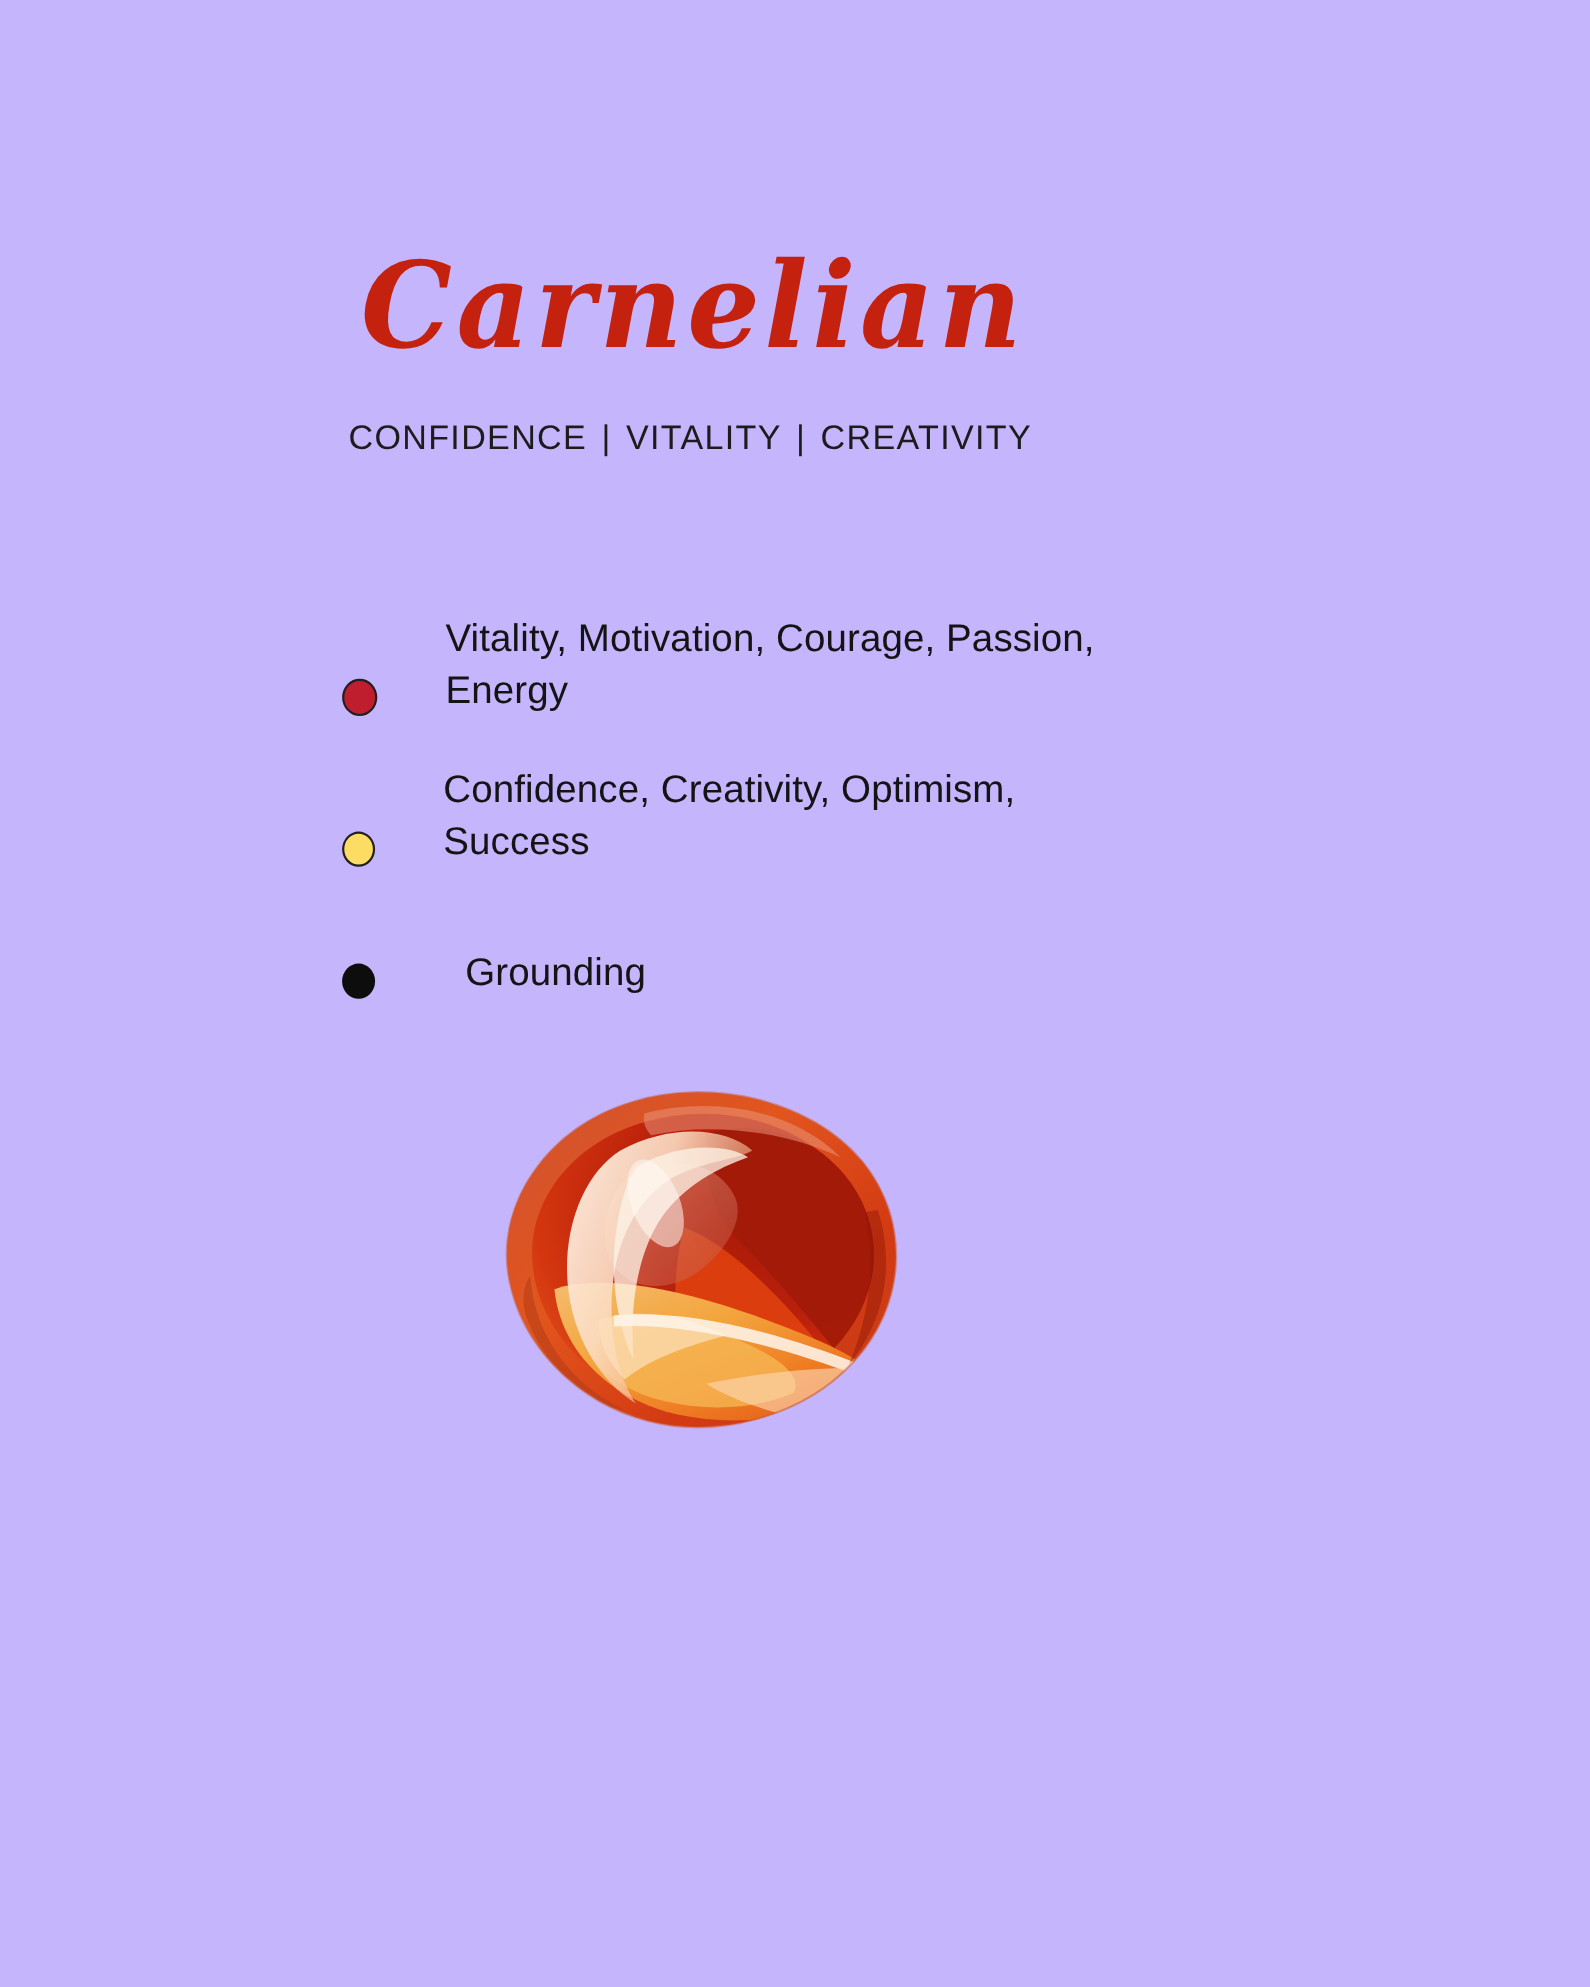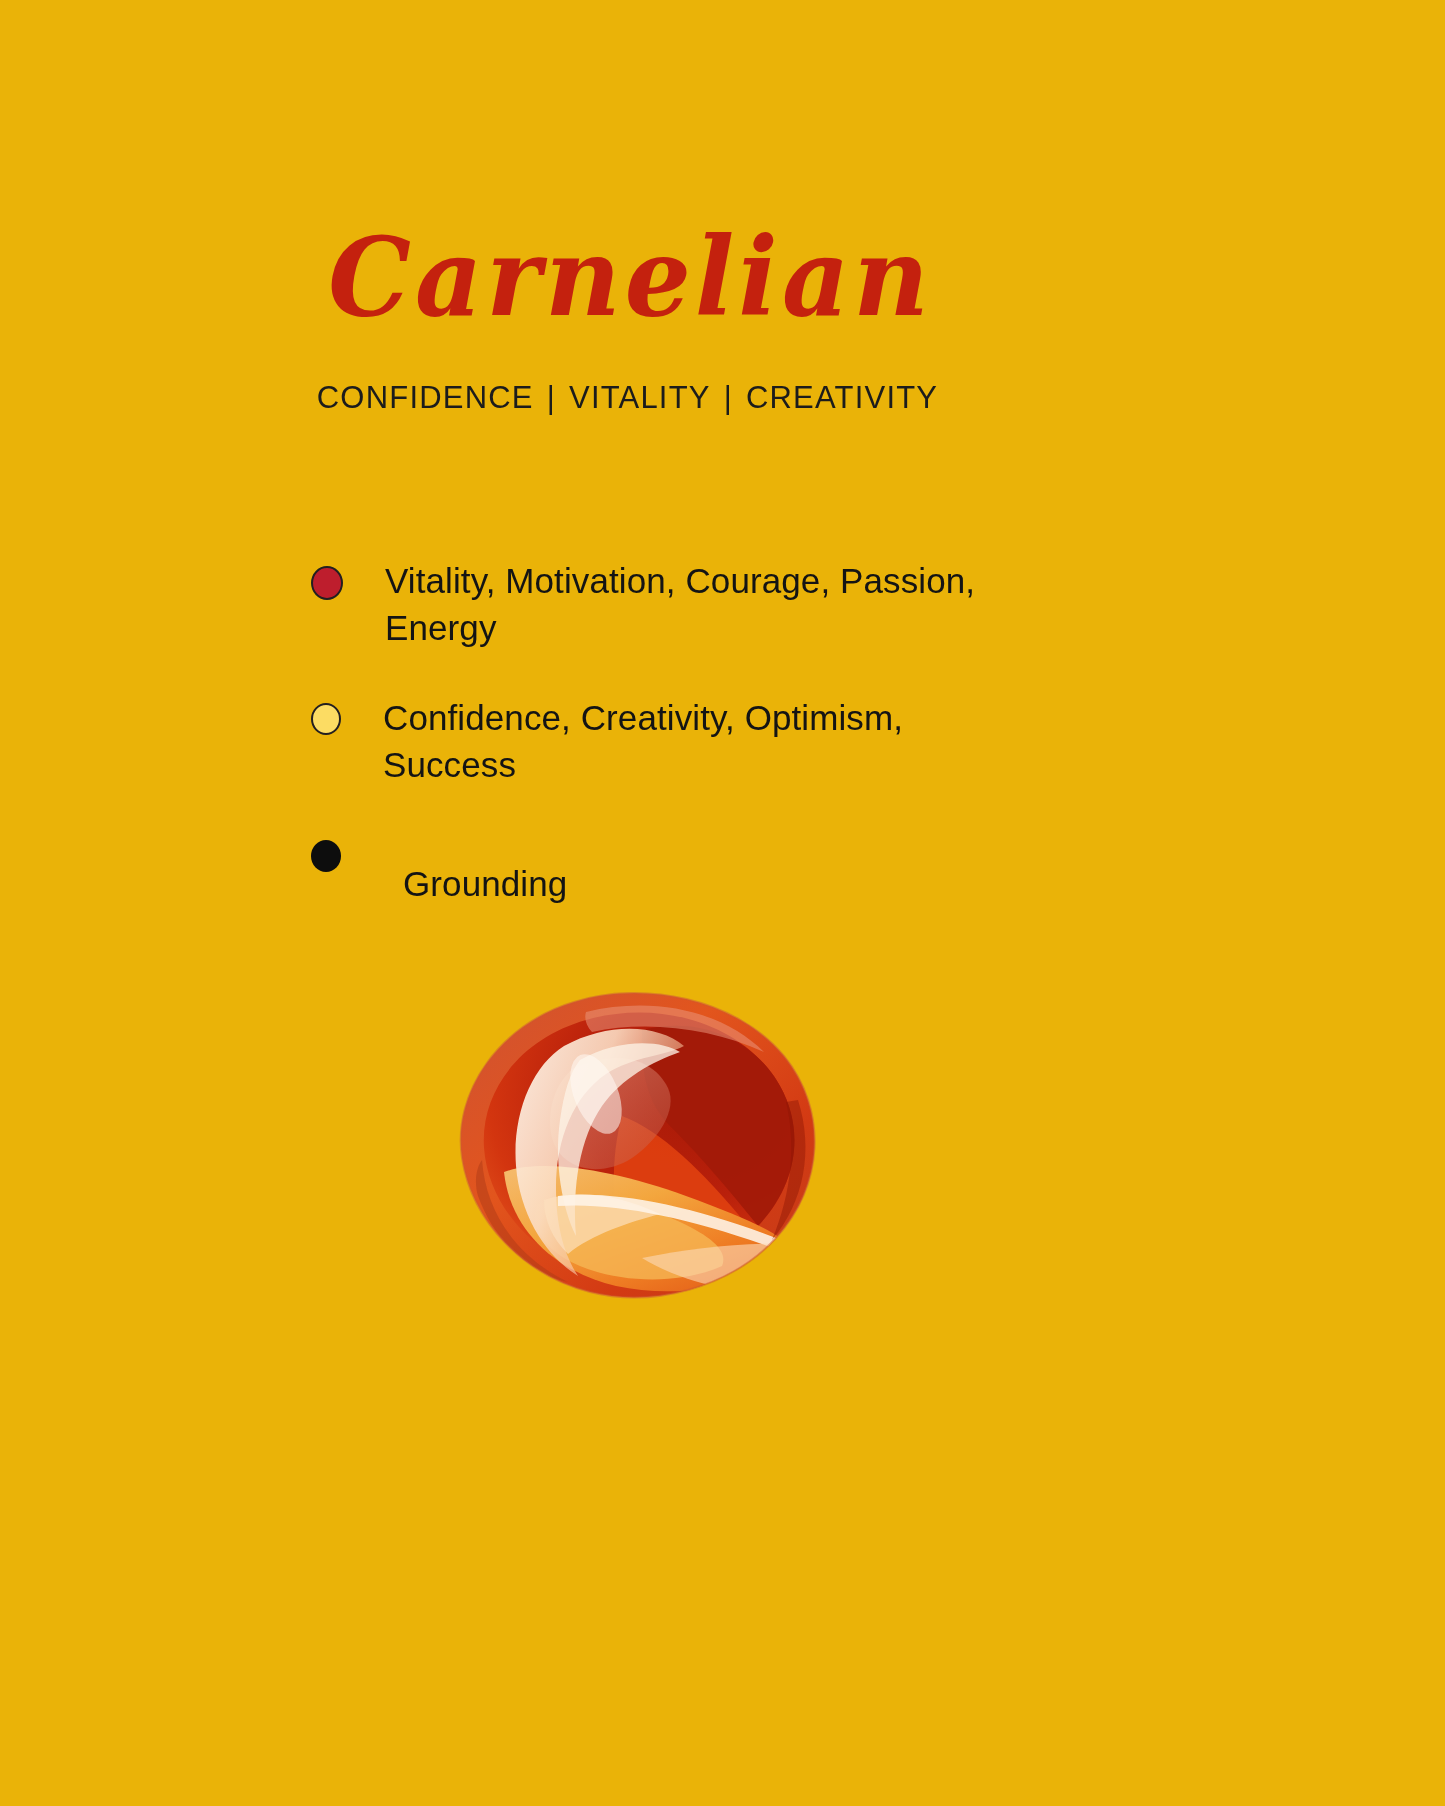--- a/index.html
+++ b/index.html
@@ -12,21 +12,21 @@
     height: 1806px;
     background: #faf9f4;
     font-family: "Liberation Sans", sans-serif;
     position: relative;
     overflow: hidden;
   }
 
   .poster {
     position: absolute;
     inset: 0;
-    background: #eab308;
+    background: #c4b5fd;
   }
 
   
   .title {
     position: absolute;
     left: 0;
     right: 0;
     top: 226px;
     text-align: center;
     font-family: "DejaVu Serif", "Liberation Serif", serif;
@@ -64,22 +64,23 @@
 
   
   .bullets {
     position: absolute;
     left: 311px;
     top: 558px;
     width: 760px;
   }
   .bullet-row {
     display: flex;
-    align-items: flex-start;
+    align-items: flex-end;
     margin-bottom: 44px;
+    gap: 20px;
   }
   .bullet-row:last-child { margin-bottom: 0; }
 
   .dot {
     flex: 0 0 auto;
     width: 28px;
     height: 30px;
     border-radius: 50%;
     margin-top: 8px;
   }

